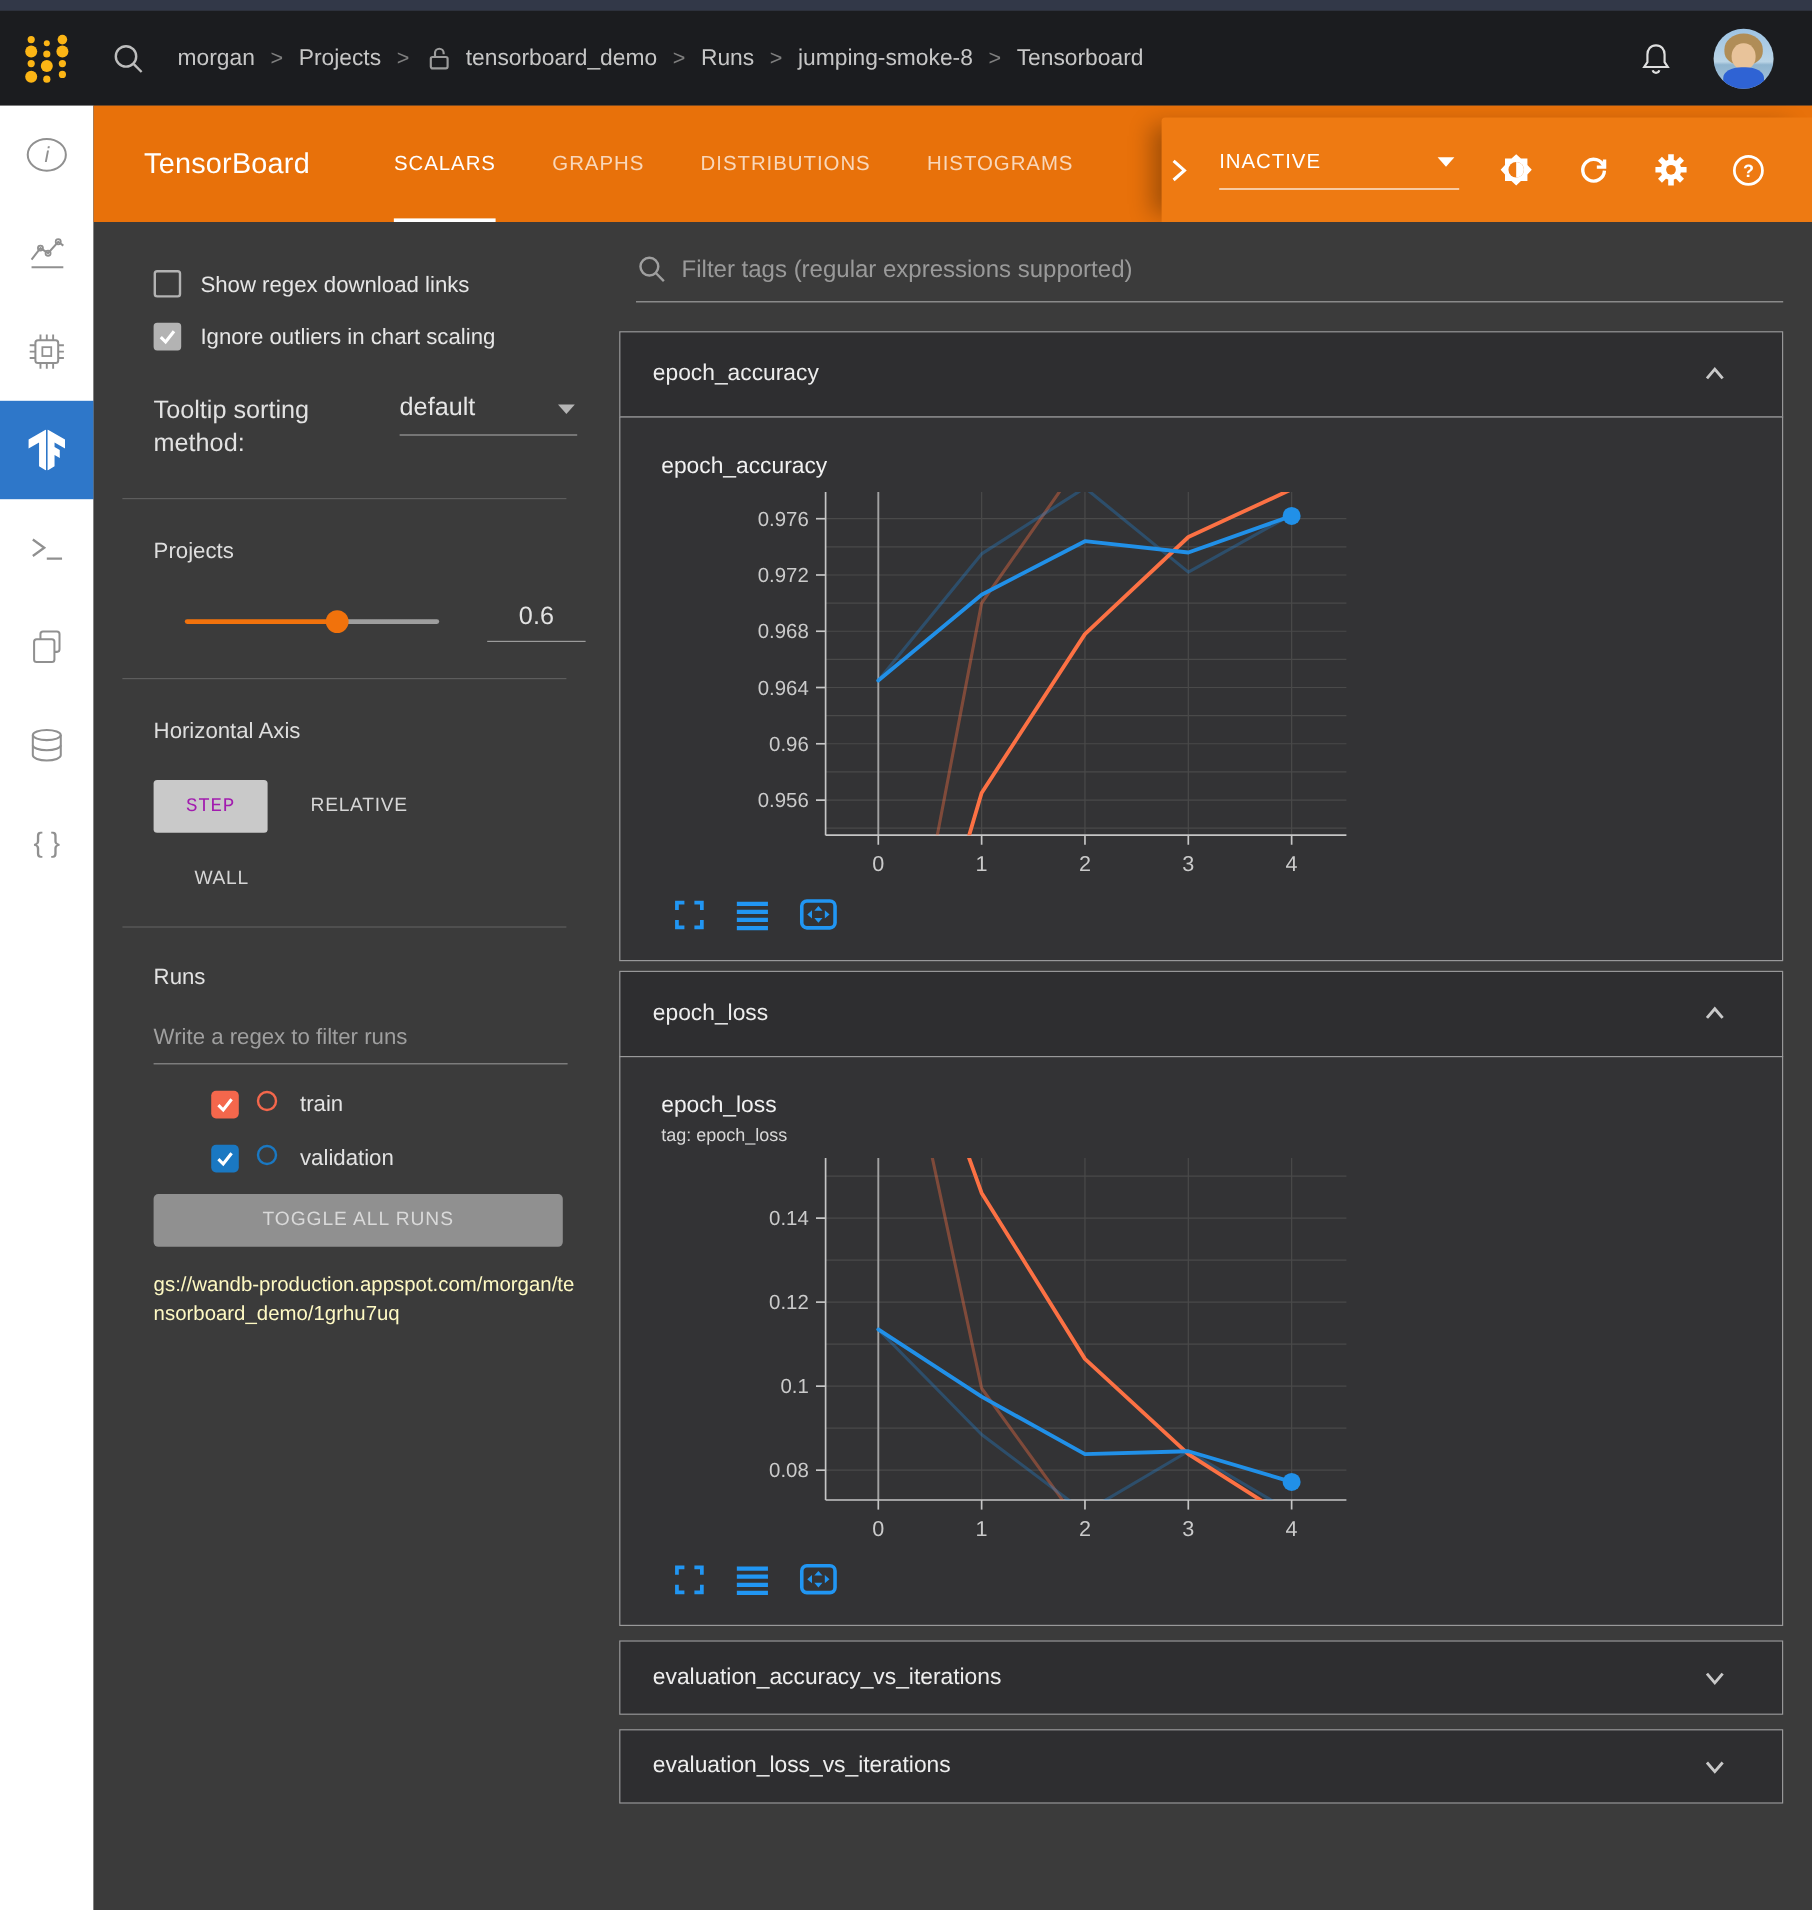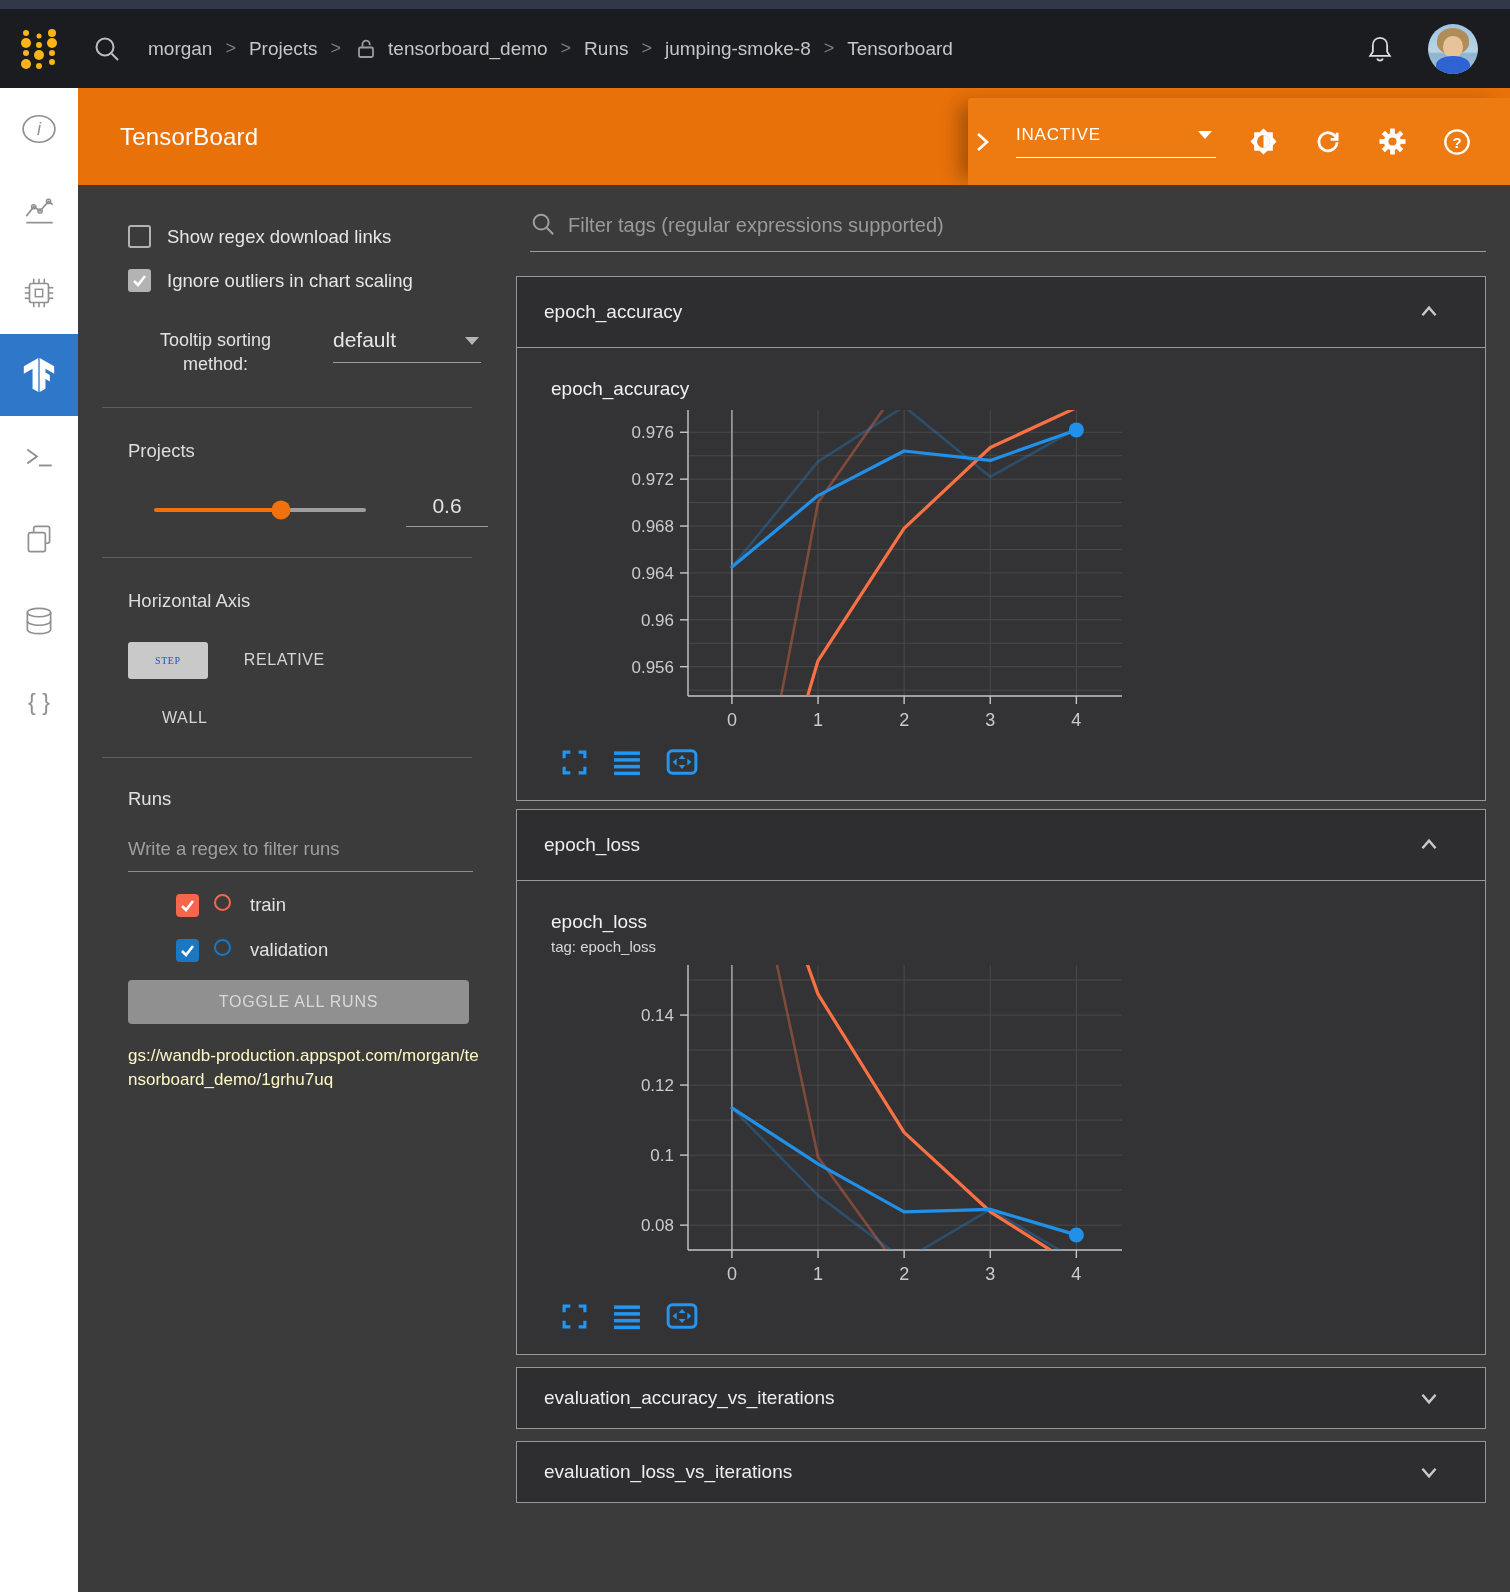--- a/index.html
+++ b/index.html
@@ -45,33 +45,33 @@
   .hicon { display:flex; cursor:pointer; }
 
   
   .tb-body { display:flex; }
   .controls { width:438px; padding:40px 0 0 50px; color:#e2e2e2; overflow:hidden; }
   .cb-row { display:flex; align-items:center; margin-bottom:21px; white-space:nowrap; }
   .cb { width:23px; height:23px; border:2px solid #b3b3b3; border-radius:3px; flex:0 0 auto; display:flex; align-items:center; justify-content:center; }
   .cb.checked { background:#b3b3b3; border-color:#b3b3b3; }
   .cb-row label { margin-left:16px; font-size:18.5px; color:#e6e6e6; }
   .tooltip-row { display:flex; margin-top:36px; }
-  .tooltip-row .lbl { width:175px; font-size:18px; line-height:1.35;text-align:center; }
+  .tooltip-row .lbl { width:175px; font-size:21px; line-height:1.35; }
   .mini-select { width:148px; margin-left:30px; border-bottom:1px solid #9c9c9c; padding-bottom:10px; position:relative; align-self:flex-start; }
   .mini-select .val { font-size:21px; color:#e6e6e6; }
   .mini-select .caret { position:absolute; right:2px; top:9px; width:0; height:0; border-left:7px solid transparent; border-right:7px solid transparent; border-top:8px solid #b5b5b5; }
   .divider { border:0; border-top:1px solid #5d5d5d; margin:30px 44px 0 -26px; }
   .sec-label { font-size:18.5px; color:#dedede; margin-top:32px; }
   .slider-row { display:flex; align-items:center; margin-top:32px; }
   .slider { position:relative; width:212px; height:4px; margin-left:26px; border-radius:2px;
             background:linear-gradient(90deg,#f1720c 0 60%, #9e9e9e 60% 100%); }
   .slider .thumb { position:absolute; left:60%; top:50%; width:19px; height:19px; border-radius:50%; background:#f1720c; transform:translate(-50%,-50%); }
   .slider-val { width:82px; margin-left:40px; text-align:center; font-size:21px; border-bottom:1px solid #9c9c9c; padding-bottom:8px; }
   .haxis-btns { display:flex; align-items:center; margin-top:30px; }
-  .btn-step { background:#c9c9c9; color:#1d4ed8; font-size:10px; letter-spacing:.6px; padding:13px 27px; border-radius:3px; border:0; font-family:Liberation Serif, serif; }
+  .btn-step { background:#c9c9c9; color:#a21caf; font-size:16px; letter-spacing:.6px; padding:13px 27px; border-radius:3px; border:0; font-family:Liberation Mono, monospace; }
   .btn-flat { background:none; border:0; color:#d6d6d6; font-size:16px; letter-spacing:.6px; font-family:inherit; }
   .btn-relative { margin-left:36px; }
   .btn-wall { display:block; margin:30px 0 0 34px; }
   .runs-title { font-size:18.5px; margin-top:30px; }
   .regex-input { margin-top:28px; width:345px; border-bottom:1px solid #8d8d8d; padding-bottom:11px; font-size:18.5px; color:#9f9f9f; }
   .run-row { display:flex; align-items:flex-start; margin-top:22px;padding-left:48px; }
   .run-cb { width:23px; height:23px; border-radius:4px; display:flex; align-items:center; justify-content:center; }
   .run-circle { width:17px; height:17px; border-radius:50%; border:2.5px solid; margin-left:15px; }
   .run-row label { margin-left:19px; font-size:18.5px; }
   .btn-toggle { margin-top:18px; width:341px; height:44px; background:#909090; color:#d9d9d9; border:0; border-radius:4px; font-size:16px; letter-spacing:.8px; font-family:inherit; }
@@ -222,20 +222,26 @@
     <div class="rail-item">
       <svg width="36" height="36" viewBox="0 0 34 34">
         <text x="17" y="24" text-anchor="middle" font-size="22" fill="#909090" font-family="DejaVu Sans, sans-serif">{ }</text>
       </svg>
     </div>
   </div>
 
   <div class="tb">
     <div class="tb-header">
       <div class="tb-title">TensorBoard</div>
+      <div class="tabs">
+        <span class="tab active">SCALARS</span>
+        <span class="tab">GRAPHS</span>
+        <span class="tab">DISTRIBUTIONS</span>
+        <span class="tab">HISTOGRAMS</span>
+      </div>
       <div class="tb-right">
         <span class="reload-chevron">
           <svg width="28" height="28" viewBox="0 0 28 28">
             <polyline points="10,6 19,14 10,22" fill="none" stroke="#fff" stroke-width="2.6"></polyline>
           </svg>
         </span>
         <span class="run-select">
           <span class="val">INACTIVE</span>
           <span class="caret"></span>
         </span>

